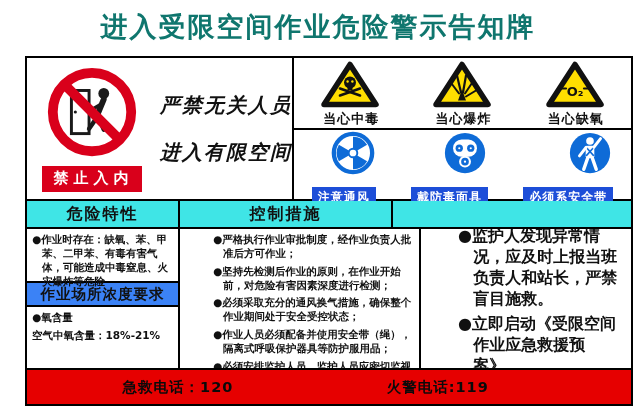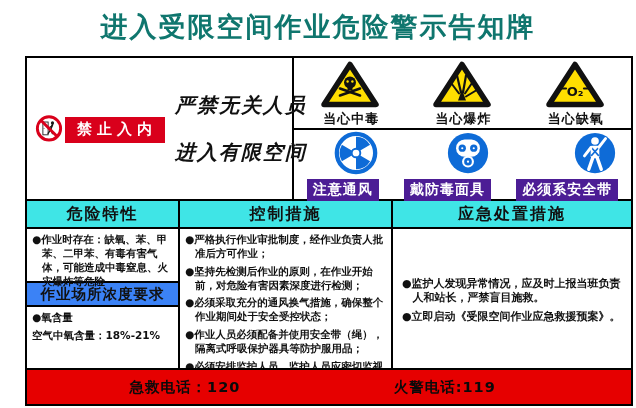--- a/index.html
+++ b/index.html
@@ -8,63 +8,63 @@
 
   .title { width:636px; height:54px; text-align:center; padding-top:9px;
     font-size:27px; font-weight:bold; letter-spacing:2px; color:#0f766e; }
 
   .board { position:absolute; left:25px; top:56px; width:608px; height:350px;
     border:2px solid #000; display:flex; flex-direction:column; background:#fff; }
 
   
   .row-top { height:143px; border-bottom:2px solid #000; display:flex; }
   .cell-left { width:267px; border-right:2px solid #000; display:flex; align-items:center; }
-  .prohibit-wrap { width:132px; display:flex; flex-direction:row; align-items:center; margin-left:6px; }
+  .prohibit-wrap { width:132px; display:flex; flex-direction:column; align-items:center; margin-left:6px; }
   .prohibit-label { margin-top:3px; background:#d9001b; color:#fff; font-weight:bold;
     font-size:15px; letter-spacing:5px; padding:3px 8px 4px 12px; white-space:nowrap; }
   .warn-text { margin-left:10px; display:flex; flex-direction:column; gap:20px;
     font-size:20px; font-weight:600; letter-spacing:2px; white-space:nowrap;font-style:italic; }
 
   .cell-side { width:32px; border-right:2px solid #000; display:flex; flex-direction:column;
     justify-content:center; align-items:center; gap:16px; }
   .cell-side span { font-size:12.5px; font-weight:bold; white-space:nowrap; }
 
   .cell-signs { flex:1; display:flex; flex-direction:column; }
   .signs-top { height:75px; border-bottom:2px solid #000; display:flex;
     justify-content:space-around; align-items:center; padding-top:2px; }
   .signs-bottom { flex:1; display:flex; justify-content:space-around; align-items:center; }
   .sign { display:flex; flex-direction:column; align-items:flex-end; }
   .wlabel { font-size:13px; font-weight:bold; margin-top:1px; letter-spacing:1px; white-space:nowrap; }
-  .blabel { margin-top:3px; background:#4c1d95; color:#fff; font-size:14px; font-weight:bold;
+  .blabel { margin-top:11px; background:#1d4ed8; color:#fff; font-size:12px; font-weight:bold;
     padding:2px 6px; letter-spacing:1px; white-space:nowrap; }
 
   
   .row-head { height:28px; border-bottom:2px solid #000; display:flex; background:#3fe5e6; }
   .hcell { display:flex; align-items:center; justify-content:center;
     font-size:16px; font-weight:bold; letter-spacing:2px; }
   .c1 { width:153px; border-right:2px solid #000; }
   .c2 { width:213px; border-right:2px solid #000; }
   .c3 { flex:1; }
 
   
-  .row-body { height:141px; border-bottom:2px solid #000; display:flex; }
+  .row-body { height:141px; border-bottom:2px solid #000; display:flex;gap:28px; }
   .bcol { overflow:hidden; }
   .bullet { padding:4px 5px 0 5px; font-size:10.5px; font-weight:600; line-height:1.32;
     text-indent:-0.95em; margin-left:0.95em; }
   .col1-para { height:52px; }
   .subhead { background:#3b82f6; border-top:2px solid #000; border-bottom:2px solid #000;
     height:26px; line-height:23px; text-align:center; font-size:14.5px; font-weight:bold;
     letter-spacing:1px; }
   .col3 { display:flex; flex-direction:column; justify-content:center; padding:0 4px; }
-  .col3 .bullet { font-size:11px; }
+  .col3 .bullet { font-size:16px; }
 
   
   .row-foot { flex:1; background:#e60000; display:flex; align-items:center; }
   .phone { font-size:14.5px; font-weight:bold; color:#0a0a0a; letter-spacing:1px; text-align:center; }
-  .phone-1 { width:50%;margin-left:7px; }
+  .phone-1 { width:50%; }
   .phone-2 { width:36%; }
 </style>
 </head>
 <body>
 
 <div class="title">进入受限空间作业危险警示告知牌</div>
 
 <div class="board">
 
   <div class="row-top">
@@ -172,21 +172,20 @@
           </svg>
           <div class="blabel">必须系安全带</div>
         </div>
       </div>
     </div>
   </div>
 
   <div class="row-head">
     <div class="hcell c1">危险特性</div>
     <div class="hcell c2">控制措施</div>
-    <div class="hcell c3">应急处置措施</div>
   </div>
 
   <div class="row-body">
     <div class="bcol c1">
       <p class="bullet col1-para">●作业时存在：缺氧、苯、甲苯、二甲苯、有毒有害气体，可能造成中毒窒息、火灾爆炸等危险</p>
       <div class="subhead">作业场所浓度要求</div>
       <p class="bullet">●氧含量</p>
       <p class="bullet" style="text-indent:0; margin-left:0;">空气中氧含量：18%-21%</p>
     </div>
 

